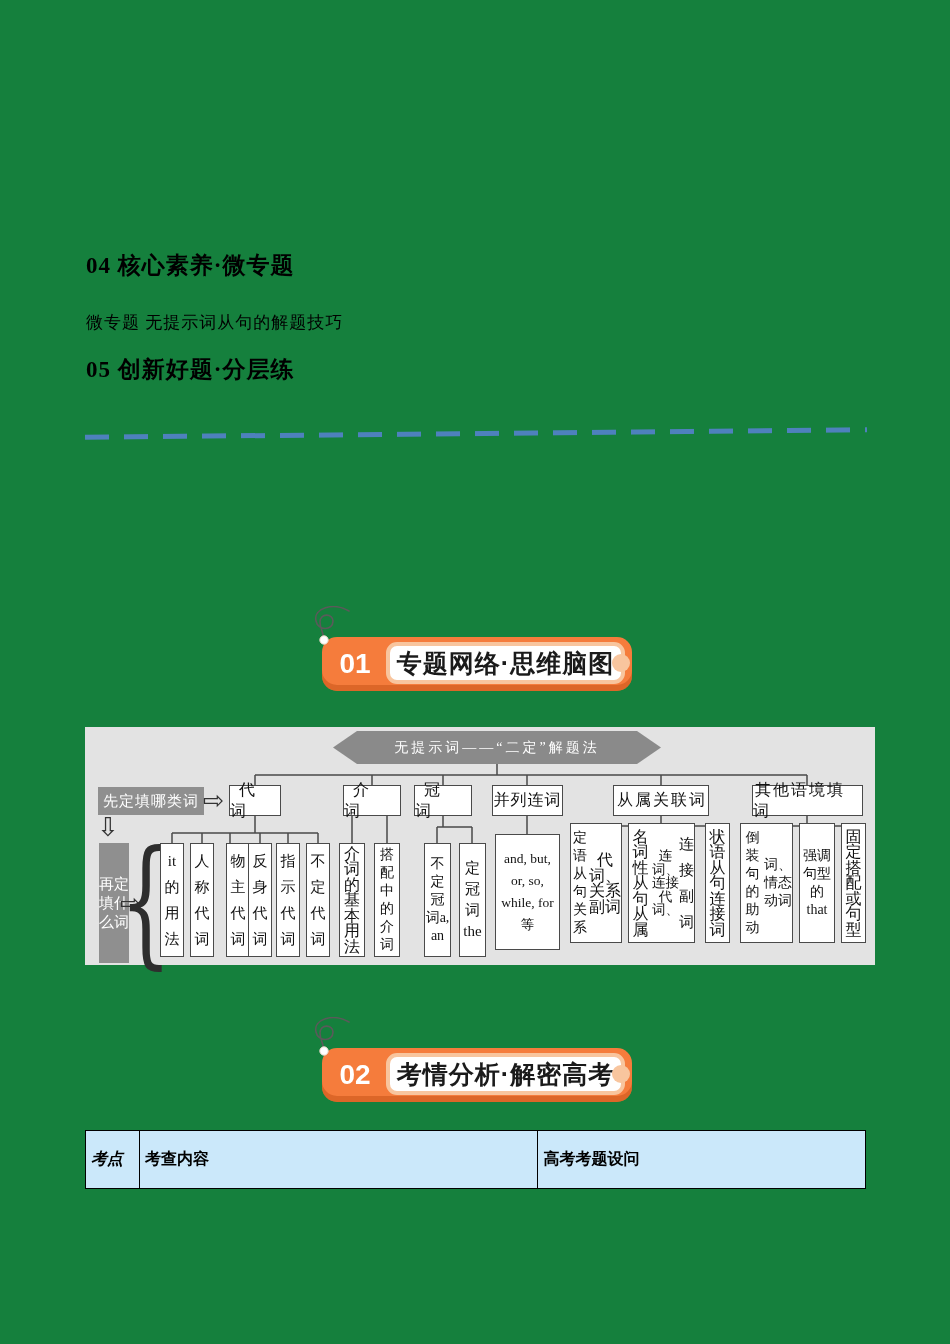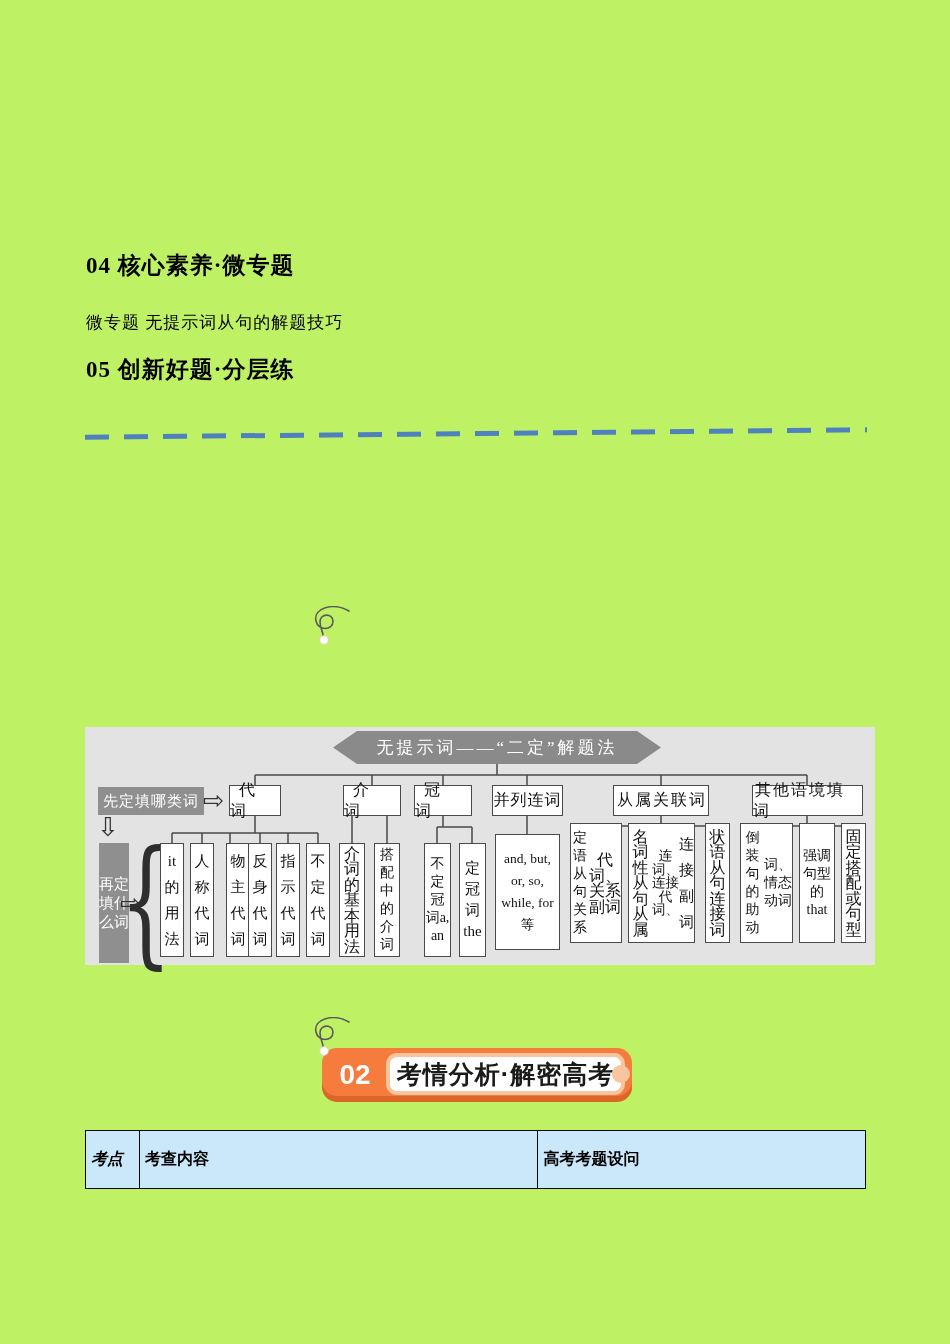--- a/index.html
+++ b/index.html
@@ -1,19 +1,19 @@
 <!DOCTYPE html>
 <html><head>
 <meta charset="utf-8">
 <style>
   * { margin:0; padding:0; box-sizing:border-box; }
   html,body { background:#ffffff; }
   .page {
     position:relative; width:950px; height:1344px; margin:0 auto;
-    background:#bef264; overflow:hidden;
+    background:#15803d; overflow:hidden;
     font-family:"Liberation Serif","DejaVu Serif",serif; color:#000;
   }
   
   .h-main { position:absolute; left:86px; font-size:23px; font-weight:bold; letter-spacing:1px; }
   .h04 { top:250px; }
   .h05 { top:354px; }
   .subline { position:absolute; left:86px; top:311px; font-size:17px; letter-spacing:1px; }
   
   .divider {
     position:absolute; left:85px; top:431px; width:782px; height:5px;
@@ -43,21 +43,21 @@
   }
   .squiggle { position:absolute; z-index:2; }
   
   .mindmap {
     position:absolute; left:85px; top:727px; width:790px; height:238px;
     background:#E3E3E3;
   }
   .mm-lines { position:absolute; left:0; top:0; }
   .hexagon {
     position:absolute; left:248px; top:4px; width:328px; height:33px;
-    background:#8A8A8A; color:#fff; font-size:17px; letter-spacing:3px;
+    background:#8A8A8A; color:#fff; font-size:14px; letter-spacing:3px;
     display:flex; align-items:center; justify-content:center;
     clip-path:polygon(24px 0,calc(100% - 24px) 0,100% 50%,calc(100% - 24px) 100%,24px 100%,0 50%);
   }
   .n2 {
     position:absolute; top:58px; height:31px; background:#fff;
     border:1.6px solid #4A4A4A; display:flex; align-items:center; justify-content:center;
     font-size:16px; color:#111;
   }
   .sp2 { letter-spacing:9px; text-indent:9px; }
   .sp1 { letter-spacing:2px; text-indent:2px; }
@@ -115,20 +115,27 @@
   <h1 class="h-main h04">04 核心素养·微专题</h1>
   <p class="subline">微专题 无提示词从句的解题技巧</p>
   <h1 class="h-main h05">05 创新好题·分层练</h1>
 
   <div class="divider"></div>
 
   <svg class="squiggle" style="left:306px;top:606px" width="46" height="42" viewBox="0 0 46 42">
     <path d="M43 5 C27 -4 7 2 10 15 C12 25 27 25 27 15 C27 7 14 7 14 16 C14 23 18 27 17 31" fill="none" stroke="#5a5a5a" stroke-width="1.6" stroke-linecap="round"></path>
     <circle cx="18" cy="34" r="4.2" fill="#ffffff" stroke="#e9d8c8" stroke-width="1"></circle>
   </svg>
+  <div class="badge" style="left:322px;top:637px">
+    <div class="num">01</div>
+    <div class="pill">
+      <span class="title">专题网络·思维脑图</span>
+      <span class="notch"></span>
+    </div>
+  </div>
 
   <div class="mindmap">
     <svg class="mm-lines" width="790" height="238" viewBox="0 0 790 238">
       <path fill="none" stroke="#4A4A4A" stroke-width="1.5" d="
         M412 37 V48 M170 48 H722 M170 48 V58 M287 48 V58 M358 48 V58 M442 48 V58 M576 48 V58 M722 48 V58
         M170 89 V106 M87 106 H233 M87 106 V116 M117 106 V116 M145 106 V116 M175 106 V116 M203 106 V116 M233 106 V116
         M267 89 V116 M302 89 V116
         M358 89 V100 M352 100 H387 M352 100 V116 M387 100 V116
         M442 89 V107
         M576 89 V99 M511 99 H632 M511 99 V110 M576 99 V110 M632 99 V110

